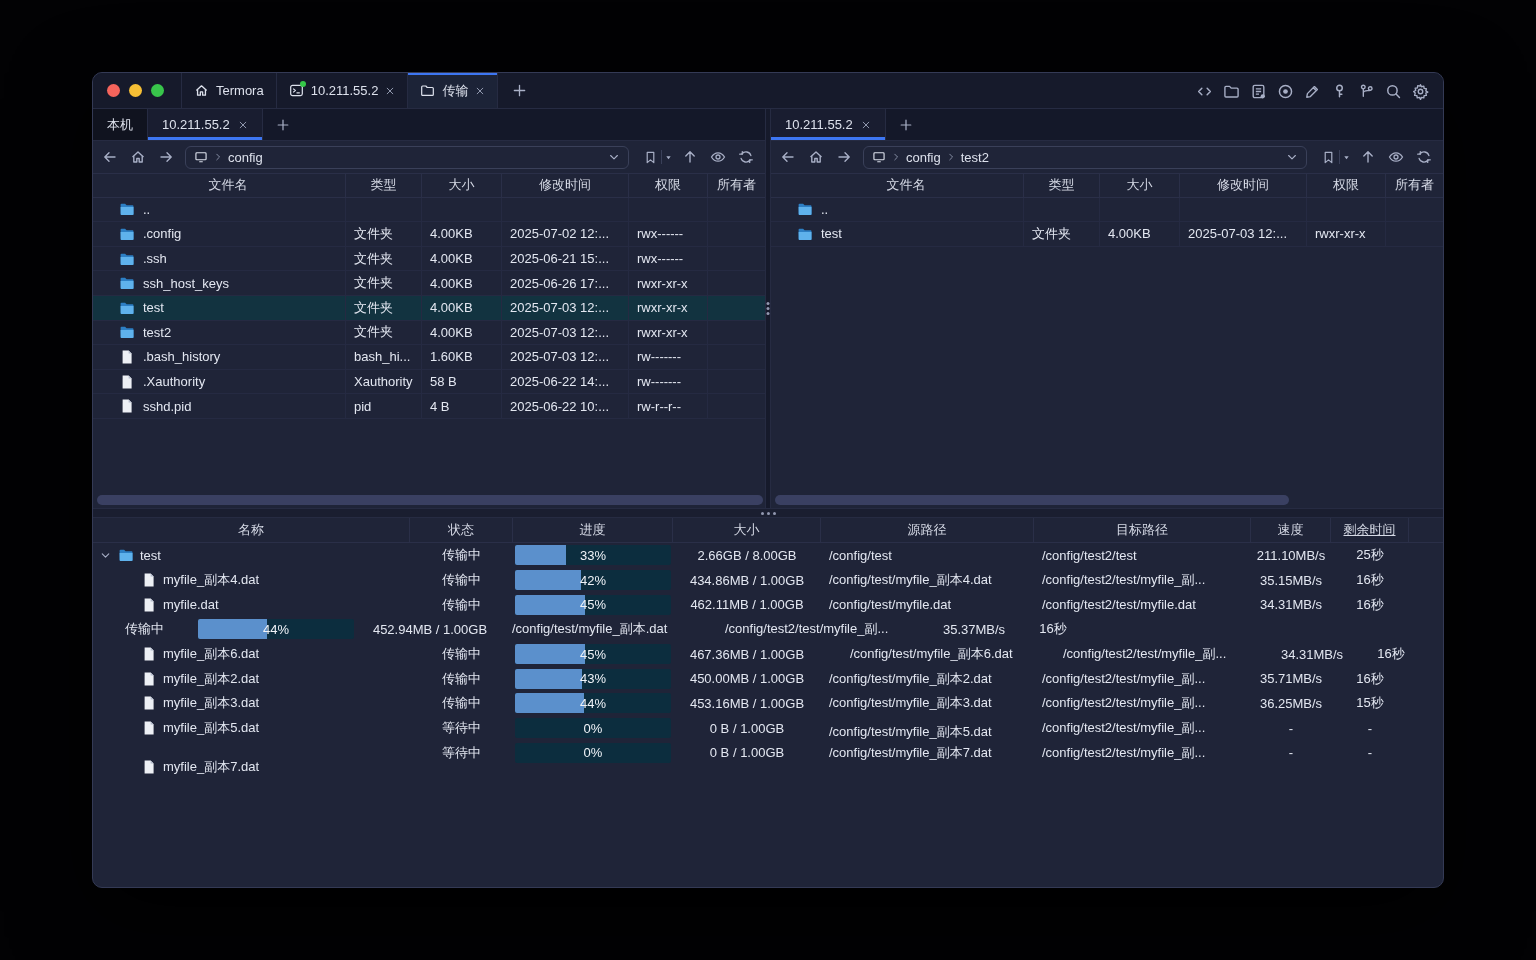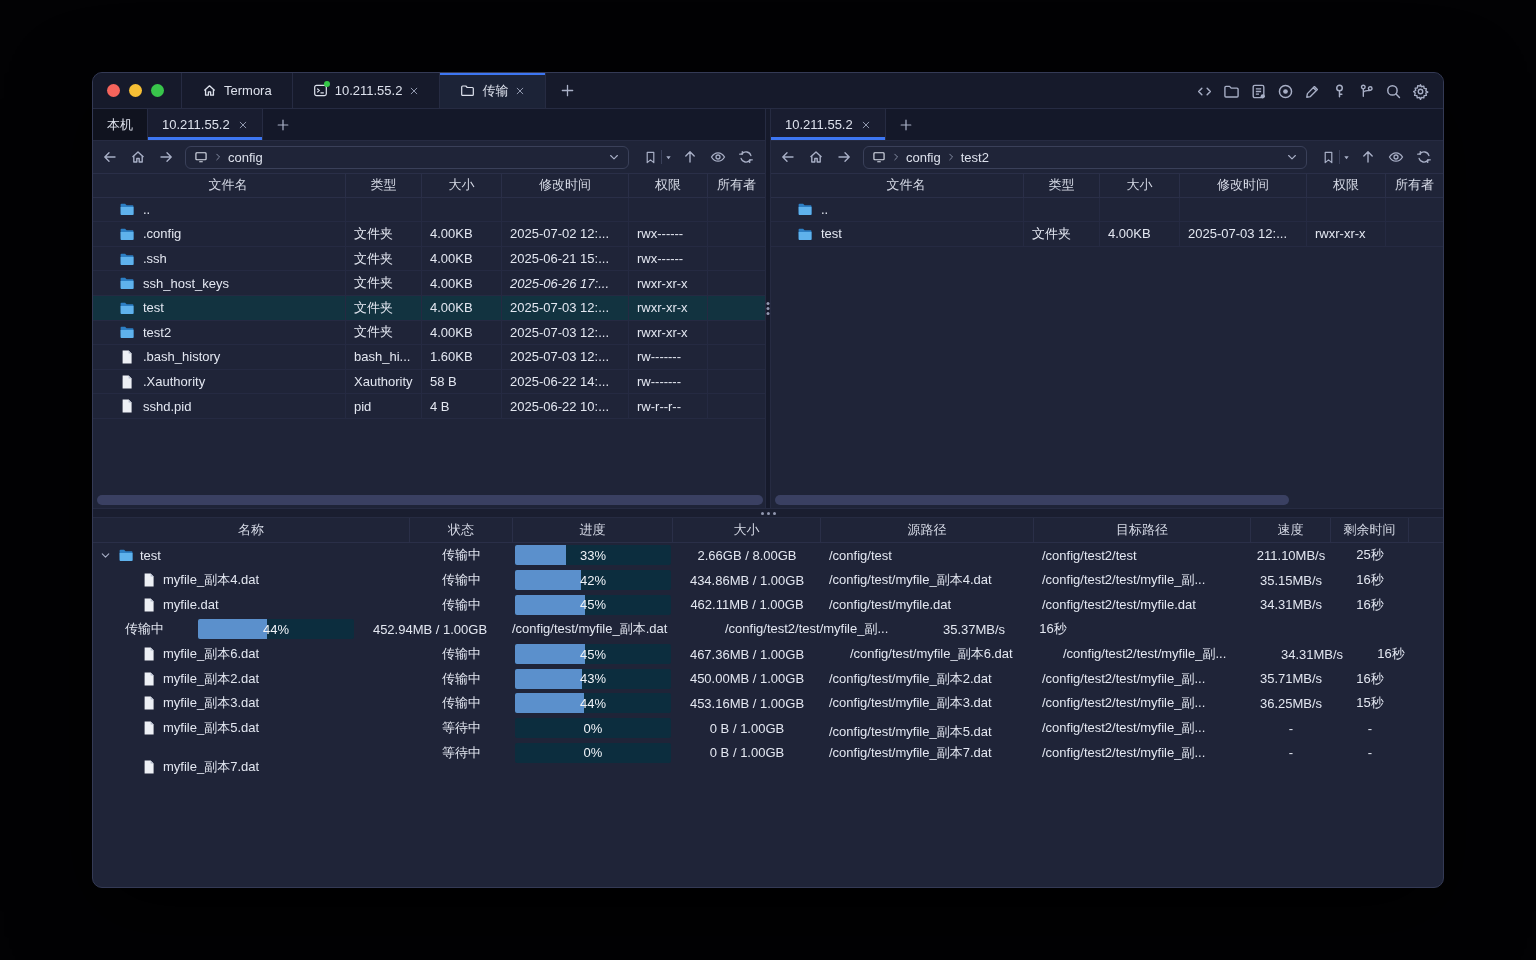--- a/index.html
+++ b/index.html
@@ -3,21 +3,21 @@
 <meta charset="utf-8">
 <style>
   * { margin:0; padding:0; box-sizing:border-box; }
   html,body { width:1536px; height:960px; background:#020204; font-family:"Liberation Sans","DejaVu Sans",sans-serif; overflow:hidden; }
   .window { position:absolute; left:92px; top:72px; width:1352px; height:816px; background:#1f2438; border:1px solid #343a55; border-radius:10px; box-shadow:0 25px 80px rgba(0,0,0,.9); overflow:hidden; display:flex; flex-direction:column; }
   
   .titlebar { height:36px; background:#161a2b; border-bottom:1px solid #262b42; display:flex; align-items:stretch; flex:none; position:relative; }
   .lights { display:flex; align-items:center; gap:9px; padding:0 14px 0 14px; width:88px; }
   .light { width:13px; height:13px; border-radius:50%; }
   .wtabs { display:flex; align-items:stretch; }
-  .wtab { display:flex; align-items:center; gap:7px; padding:0 20px; border-right:1px solid #262b42; color:#dde1ec; font-size:13px; position:relative; }
+  .wtab { display:flex; align-items:center; gap:7px; padding:0 12px; border-right:1px solid #262b42; color:#dde1ec; font-size:13px; position:relative; }
   .wtab:first-child { border-left:1px solid #262b42; }
   .wtab.active { background:#1c2337; }
   .wtab.active::before { content:""; position:absolute; left:0; top:0; right:0; height:2px; background:#3d76f2; }
   .wtab-plus { display:flex; align-items:center; padding:0 14px; color:#aab1c7; }
   .title-actions { position:absolute; right:0; top:0; height:36px; display:flex; align-items:center; gap:10px; padding-right:14px; color:#b3bacd; }
   
   .main { flex:1; display:flex; flex-direction:column; min-height:0; }
   .panels { height:399px; flex:none; display:flex; }
   .vsplit { width:6px; flex:none; background:#161a2b; border-left:1px solid #262b42; border-right:1px solid #262b42; position:relative; }
   .vsplit .dots { position:absolute; left:50%; top:193px; transform:translateX(-50%); display:flex; flex-direction:column; gap:2px; }
@@ -391,21 +391,21 @@
                   </svg>
                 </span>
                 <span>ssh_host_keys</span>
               </div>
               <div class="fcell" style="width: 76px;">
                 <span>文件夹</span>
               </div>
               <div class="fcell" style="width: 80px;">
                 <span>4.00KB</span>
               </div>
-              <div class="fcell" style="width: 127px; font-style: italic;">
+              <div class="fcell" style="width: 127px;">
                 <span>2025-06-26 17:...</span>
               </div>
               <div class="fcell" style="width: 79px;">
                 <span>rwxr-xr-x</span>
               </div>
               <div class="fcell" style="flex: 1 1 0%;"></div>
             </div>
             <div class="frow sel">
               <div class="fcell name" style="width: 235px;">
                 <span class="ic" style="width: 16px; height: 16px;">
@@ -726,21 +726,21 @@
           </div>
           <div class="tcell" style="width: 213px;">
             <span>源路径</span>
           </div>
           <div class="tcell" style="width: 217px;">
             <span>目标路径</span>
           </div>
           <div class="tcell" style="width: 80px;">
             <span>速度</span>
           </div>
-          <div class="tcell" style="width: 78px;">
+          <div class="tcell" style="width: 78px; text-decoration: underline;">
             <span>剩余时间</span>
           </div>
           <div class="tcell" style="flex: 1 1 0%;"></div>
         </div>
         <div class="trow">
           <div class="tcell name" style="width: 317px;">
             <span class="ic" style="width: 13px; height: 13px; color: rgb(167, 174, 197);">
               <svg viewBox="0 0 16 16" fill="none" stroke="currentColor" stroke-width="1.4" stroke-linecap="round" stroke-linejoin="round">
                 <path d="M4 6l4 4 4-4"></path>
               </svg>

